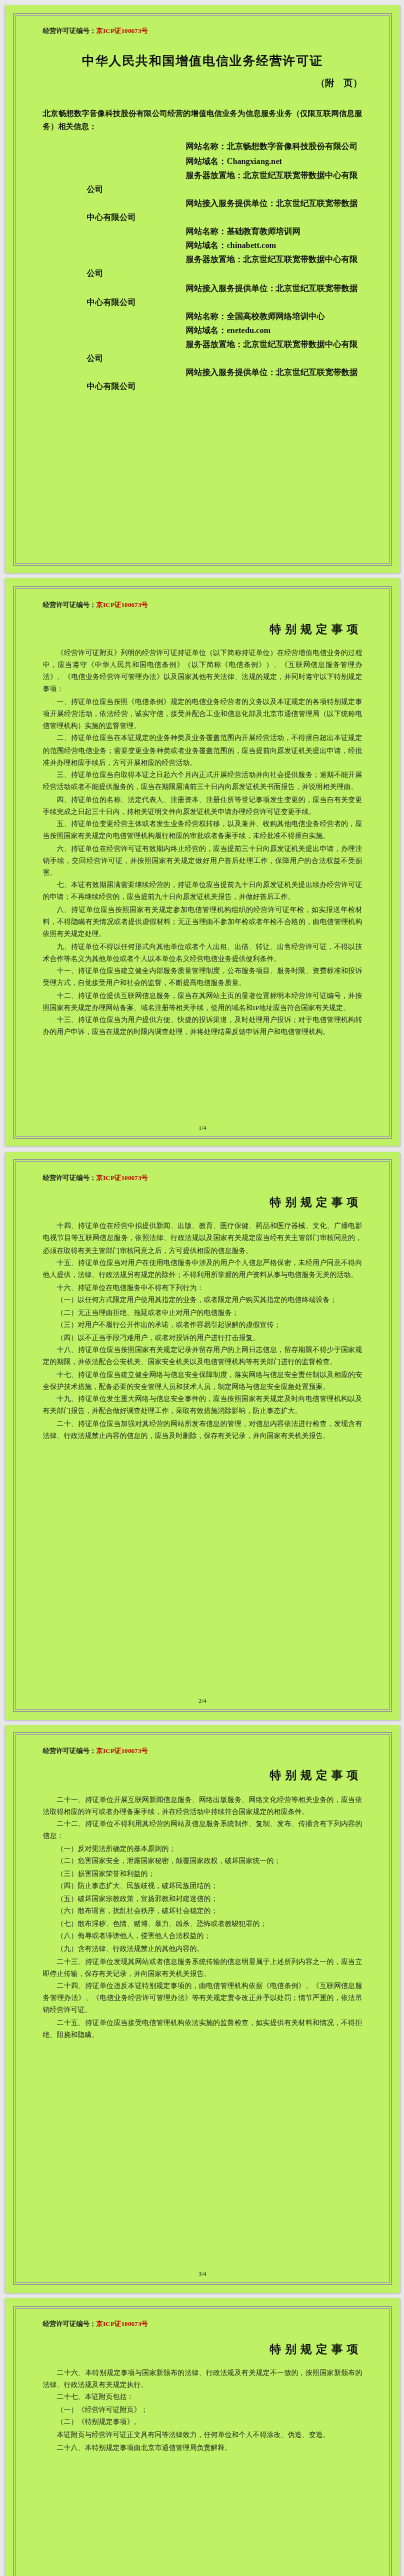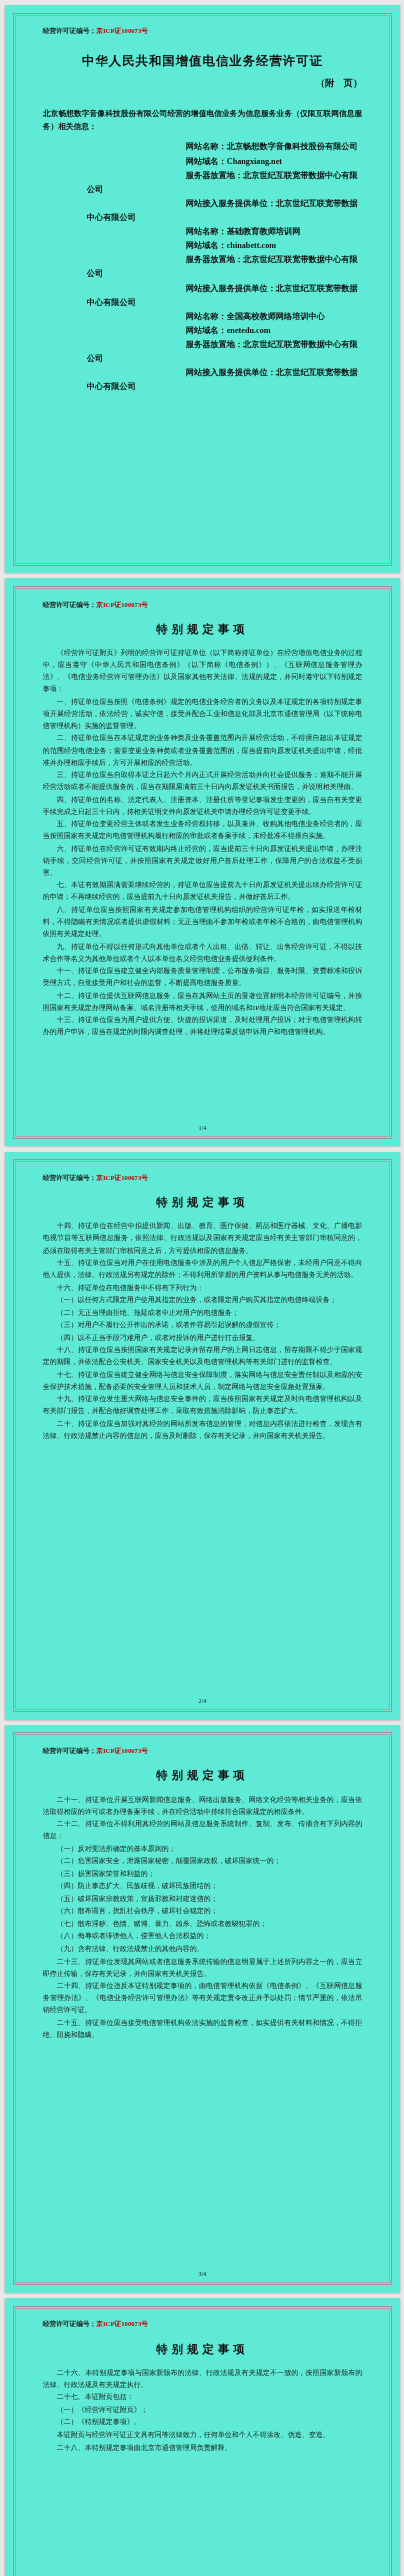--- a/index.html
+++ b/index.html
@@ -8,21 +8,21 @@
     width:405px;
     min-height:2873px;
     font-family:"Liberation Serif","DejaVu Serif",serif;
     color:#1a1a1a;
   }
   .sheet {
     position:relative;
     width:395px;
     height:568px;
     margin:5.2px auto;
-    background:#5eead4;
+    background:#bef264;
     box-shadow:0 0.5px 2.1px rgba(0,0,0,.35);
   }
   .frame {
     position:absolute;
     inset:7.7px;
     border:1px solid #9a9a9a;
     pointer-events:none;
   }
   .frame::after {
     content:"";
@@ -63,21 +63,21 @@
   .entries { margin-top:6.2px;margin-left:44px; }
   .entry {
     font-size:8.2px;
     font-weight:700;
     line-height:1.72;
     text-indent:99px;
     color:#111;
   }
   .prov-title {
     margin-top:12.4px;
-    text-align:center;
+    text-align:right;
     font-size:11.3px;
     font-weight:700;
     letter-spacing:4.1px;
     color:#111;
   }
   .paras { margin-top:10.3px; }
   .para {
     font-size:7px;
     line-height:1.72;
     text-indent:2em;

